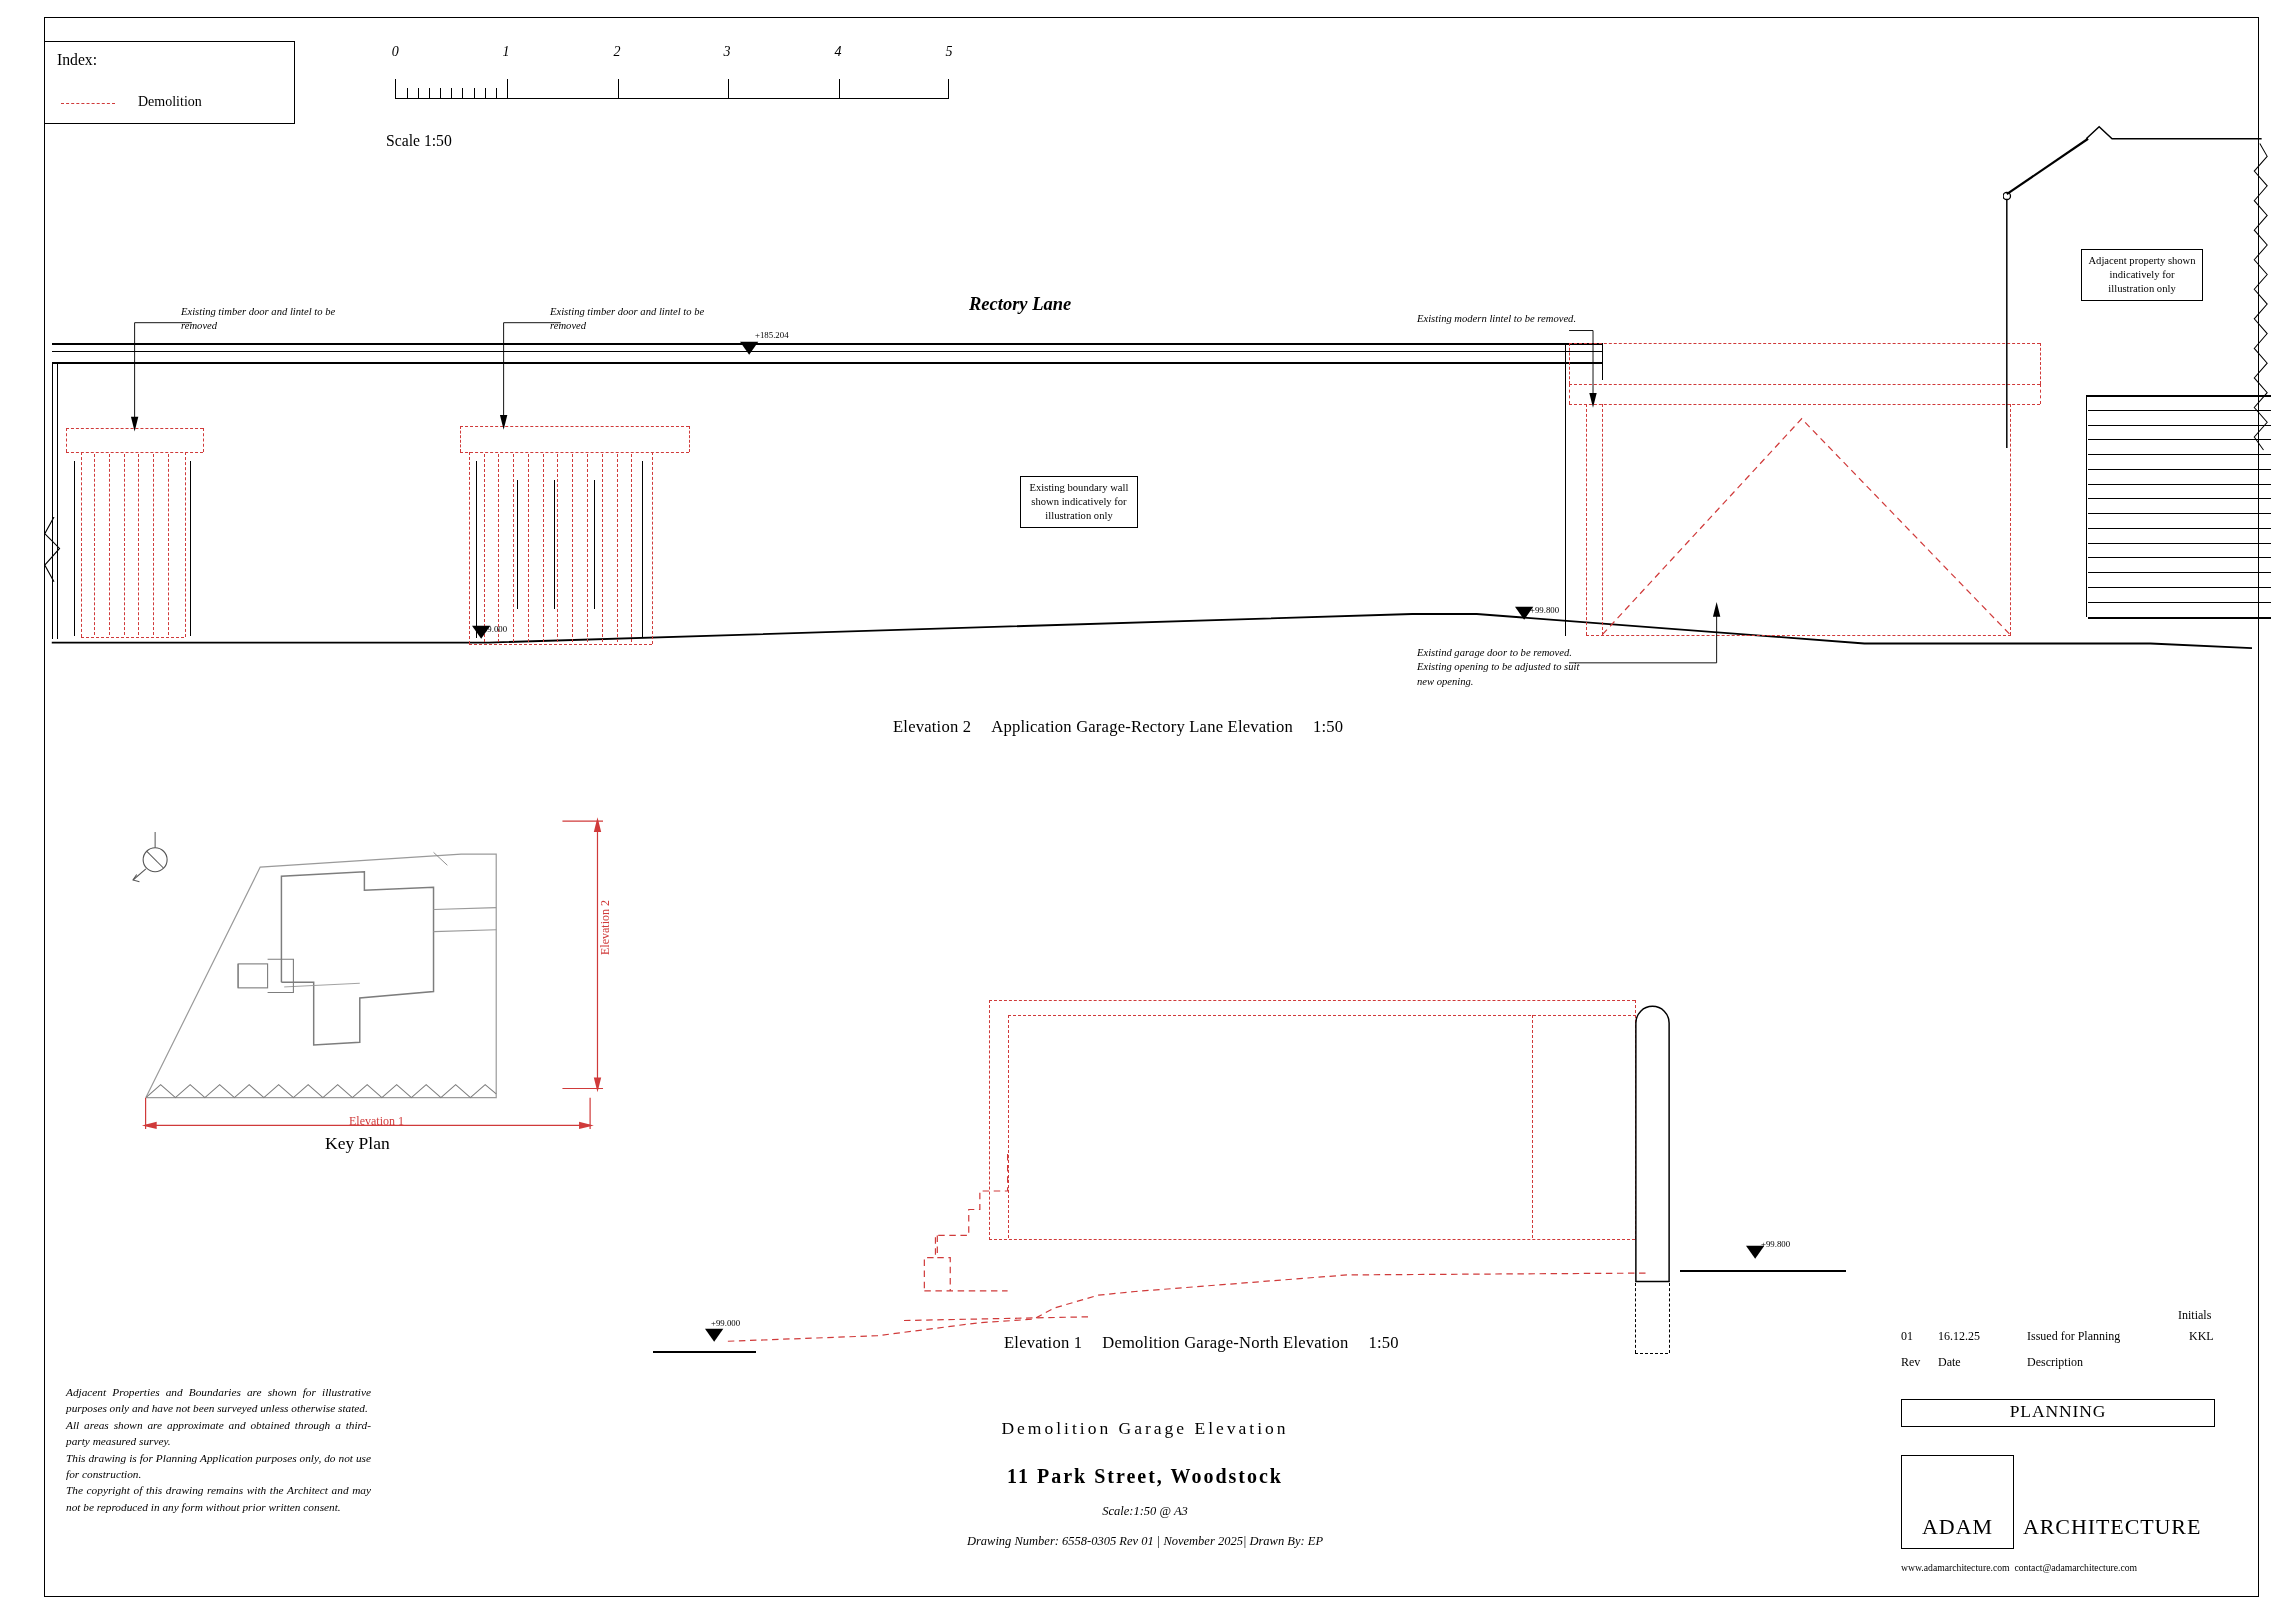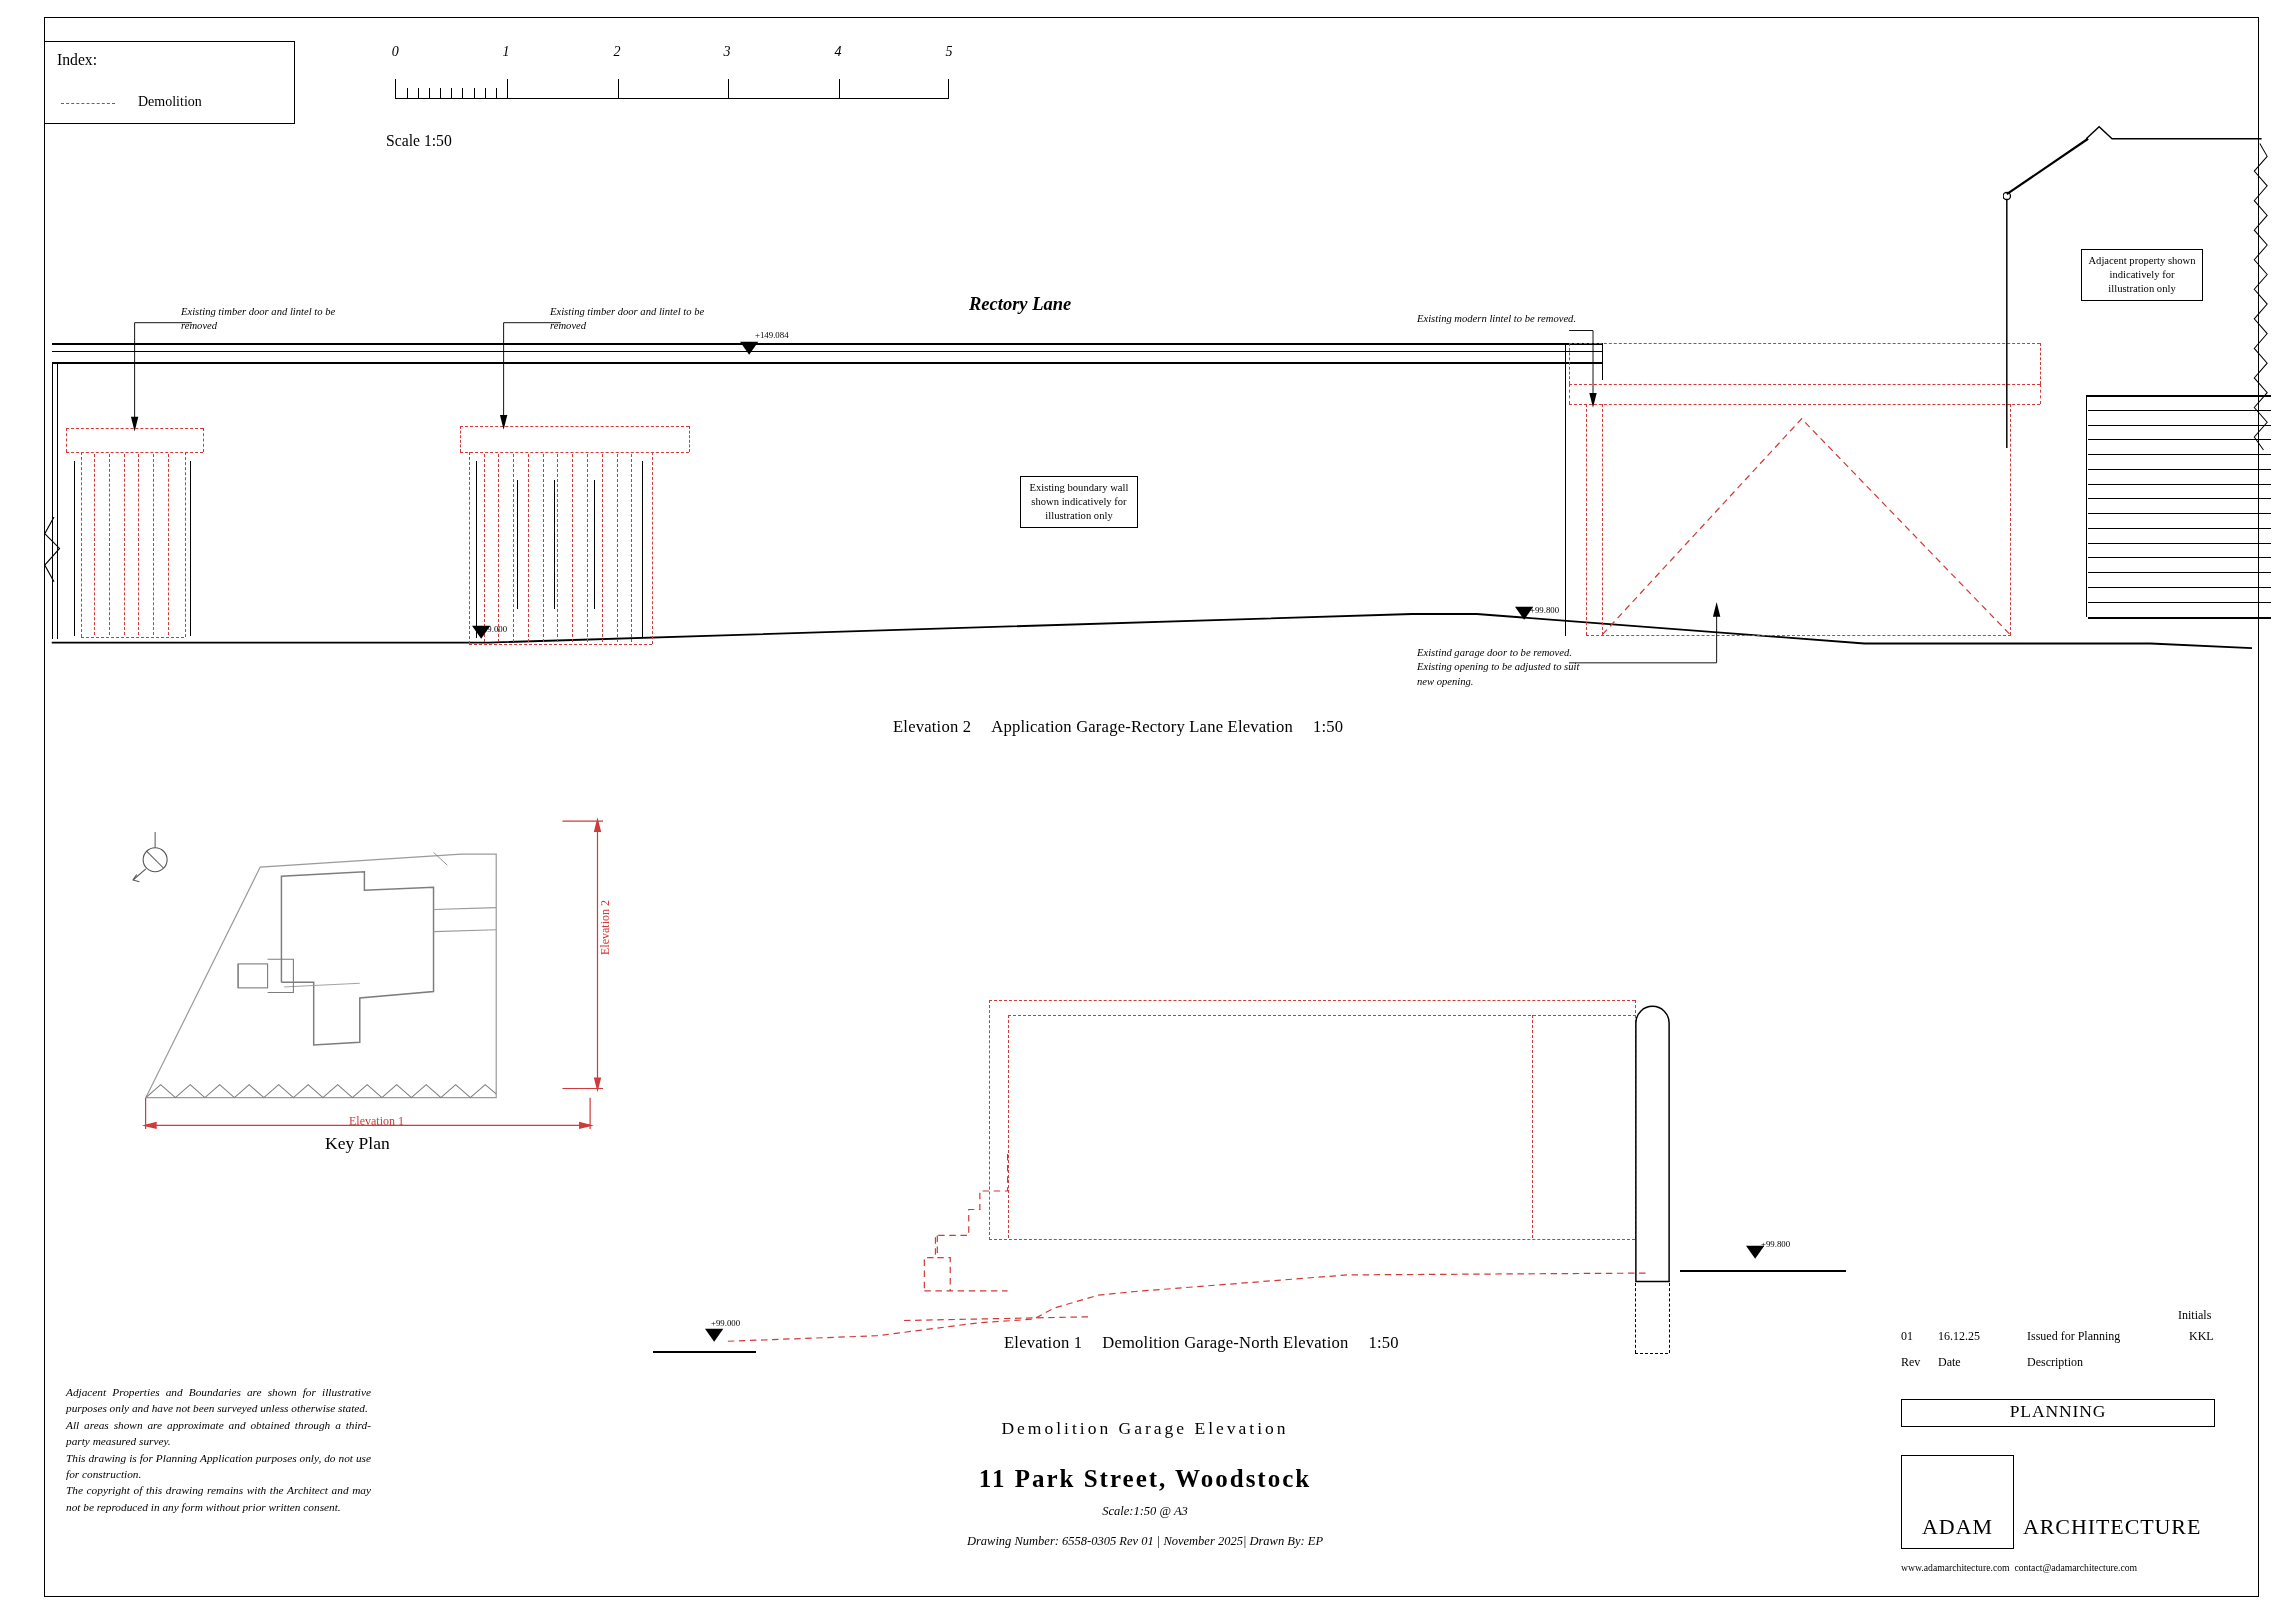--- a/index.html
+++ b/index.html
@@ -119,21 +119,21 @@
     text-align: justify;
   }
 
   
   .tb-maintitle {
     position: absolute; width: 100%; text-align: center;
     font-size: 17.5px; letter-spacing: 3px;
   }
   .tb-address {
     position: absolute; width: 100%; text-align: center;
-    font-size: 25px; font-weight: bold; letter-spacing: 2px;
+    font-size: 20px; font-weight: bold; letter-spacing: 2px;
   }
   .tb-small {
     position: absolute; width: 100%; text-align: center;
     font-size: 12.5px; font-style: italic;
   }
 
   .rev-row { position: absolute; font-size: 12px; }
   .planning-box {
     position: absolute; left: 1901px; top: 1399px; width: 314px; height: 28px;
     border: 1.4px solid #000; box-sizing: border-box;
@@ -305,21 +305,21 @@
       <div class="ln hline" style="left:2088px; top:602px; width:183px;"></div>
       <div class="ln hline" style="left:2088px; top:617px; width:183px; height:1.8px;"></div>
     </div>
 
     <div class="ln vline" style="left:1565px; top:343px; height:293px;"></div>
     <div class="ln vline" style="left:1602px; top:343px; height:37px;"></div>
 
     <svg class="abs" style="left:729px; top:340px; width:55px; height:22px;" viewBox="0 0 60 24" width="55" height="22">
       <polygon points="12,2 32,2 22,16" fill="#000"></polygon>
     </svg>
-    <div class="lvl" style="left:755px; top:330px;">+149.084</div>
+    <div class="lvl" style="left:755px; top:330px;">+185.204</div>
 
     <svg class="abs" style="left:461px; top:624px; width:55px; height:22px;" viewBox="0 0 60 24" width="55" height="22">
       <polygon points="12,2 32,2 22,16" fill="#000"></polygon>
     </svg>
     <div class="lvl" style="left:478px; top:624px;">+99.000</div>
 
     <svg class="abs" style="left:1504px; top:605px; width:55px; height:22px;" viewBox="0 0 60 24" width="55" height="22">
       <polygon points="12,2 32,2 22,16" fill="#000"></polygon>
     </svg>
     <div class="lvl" style="left:1530px; top:605px;">+99.800</div>

